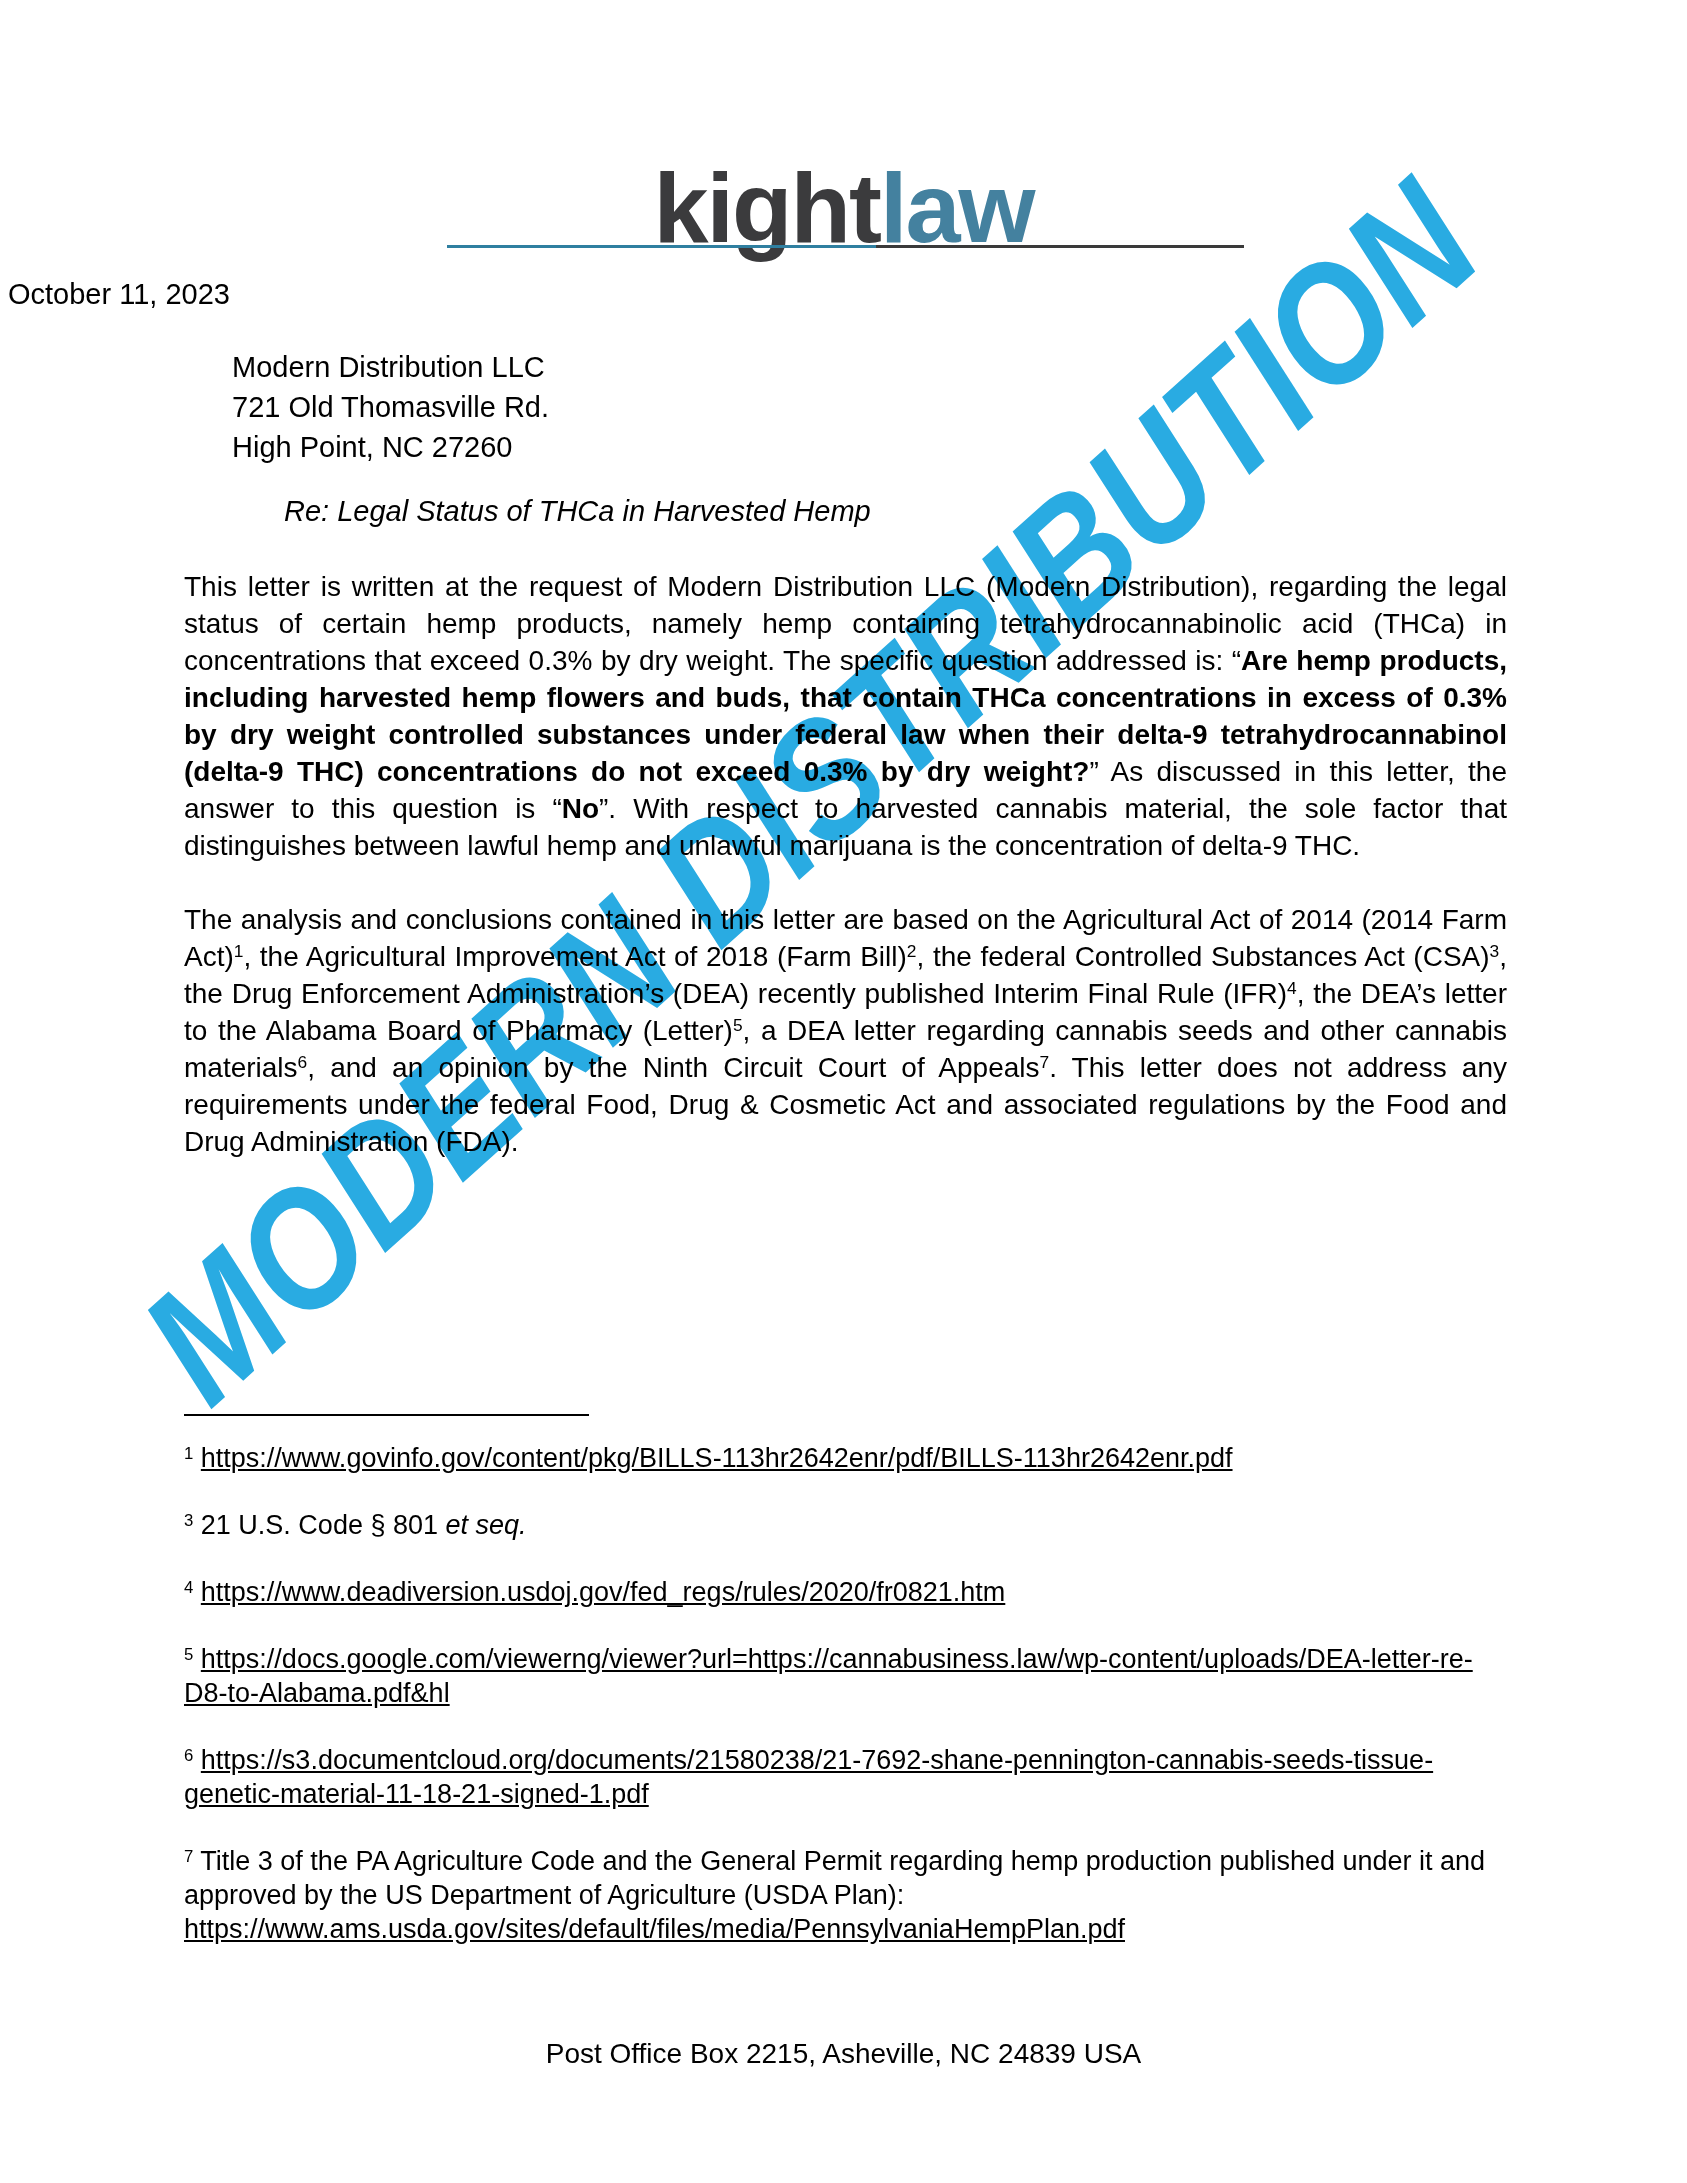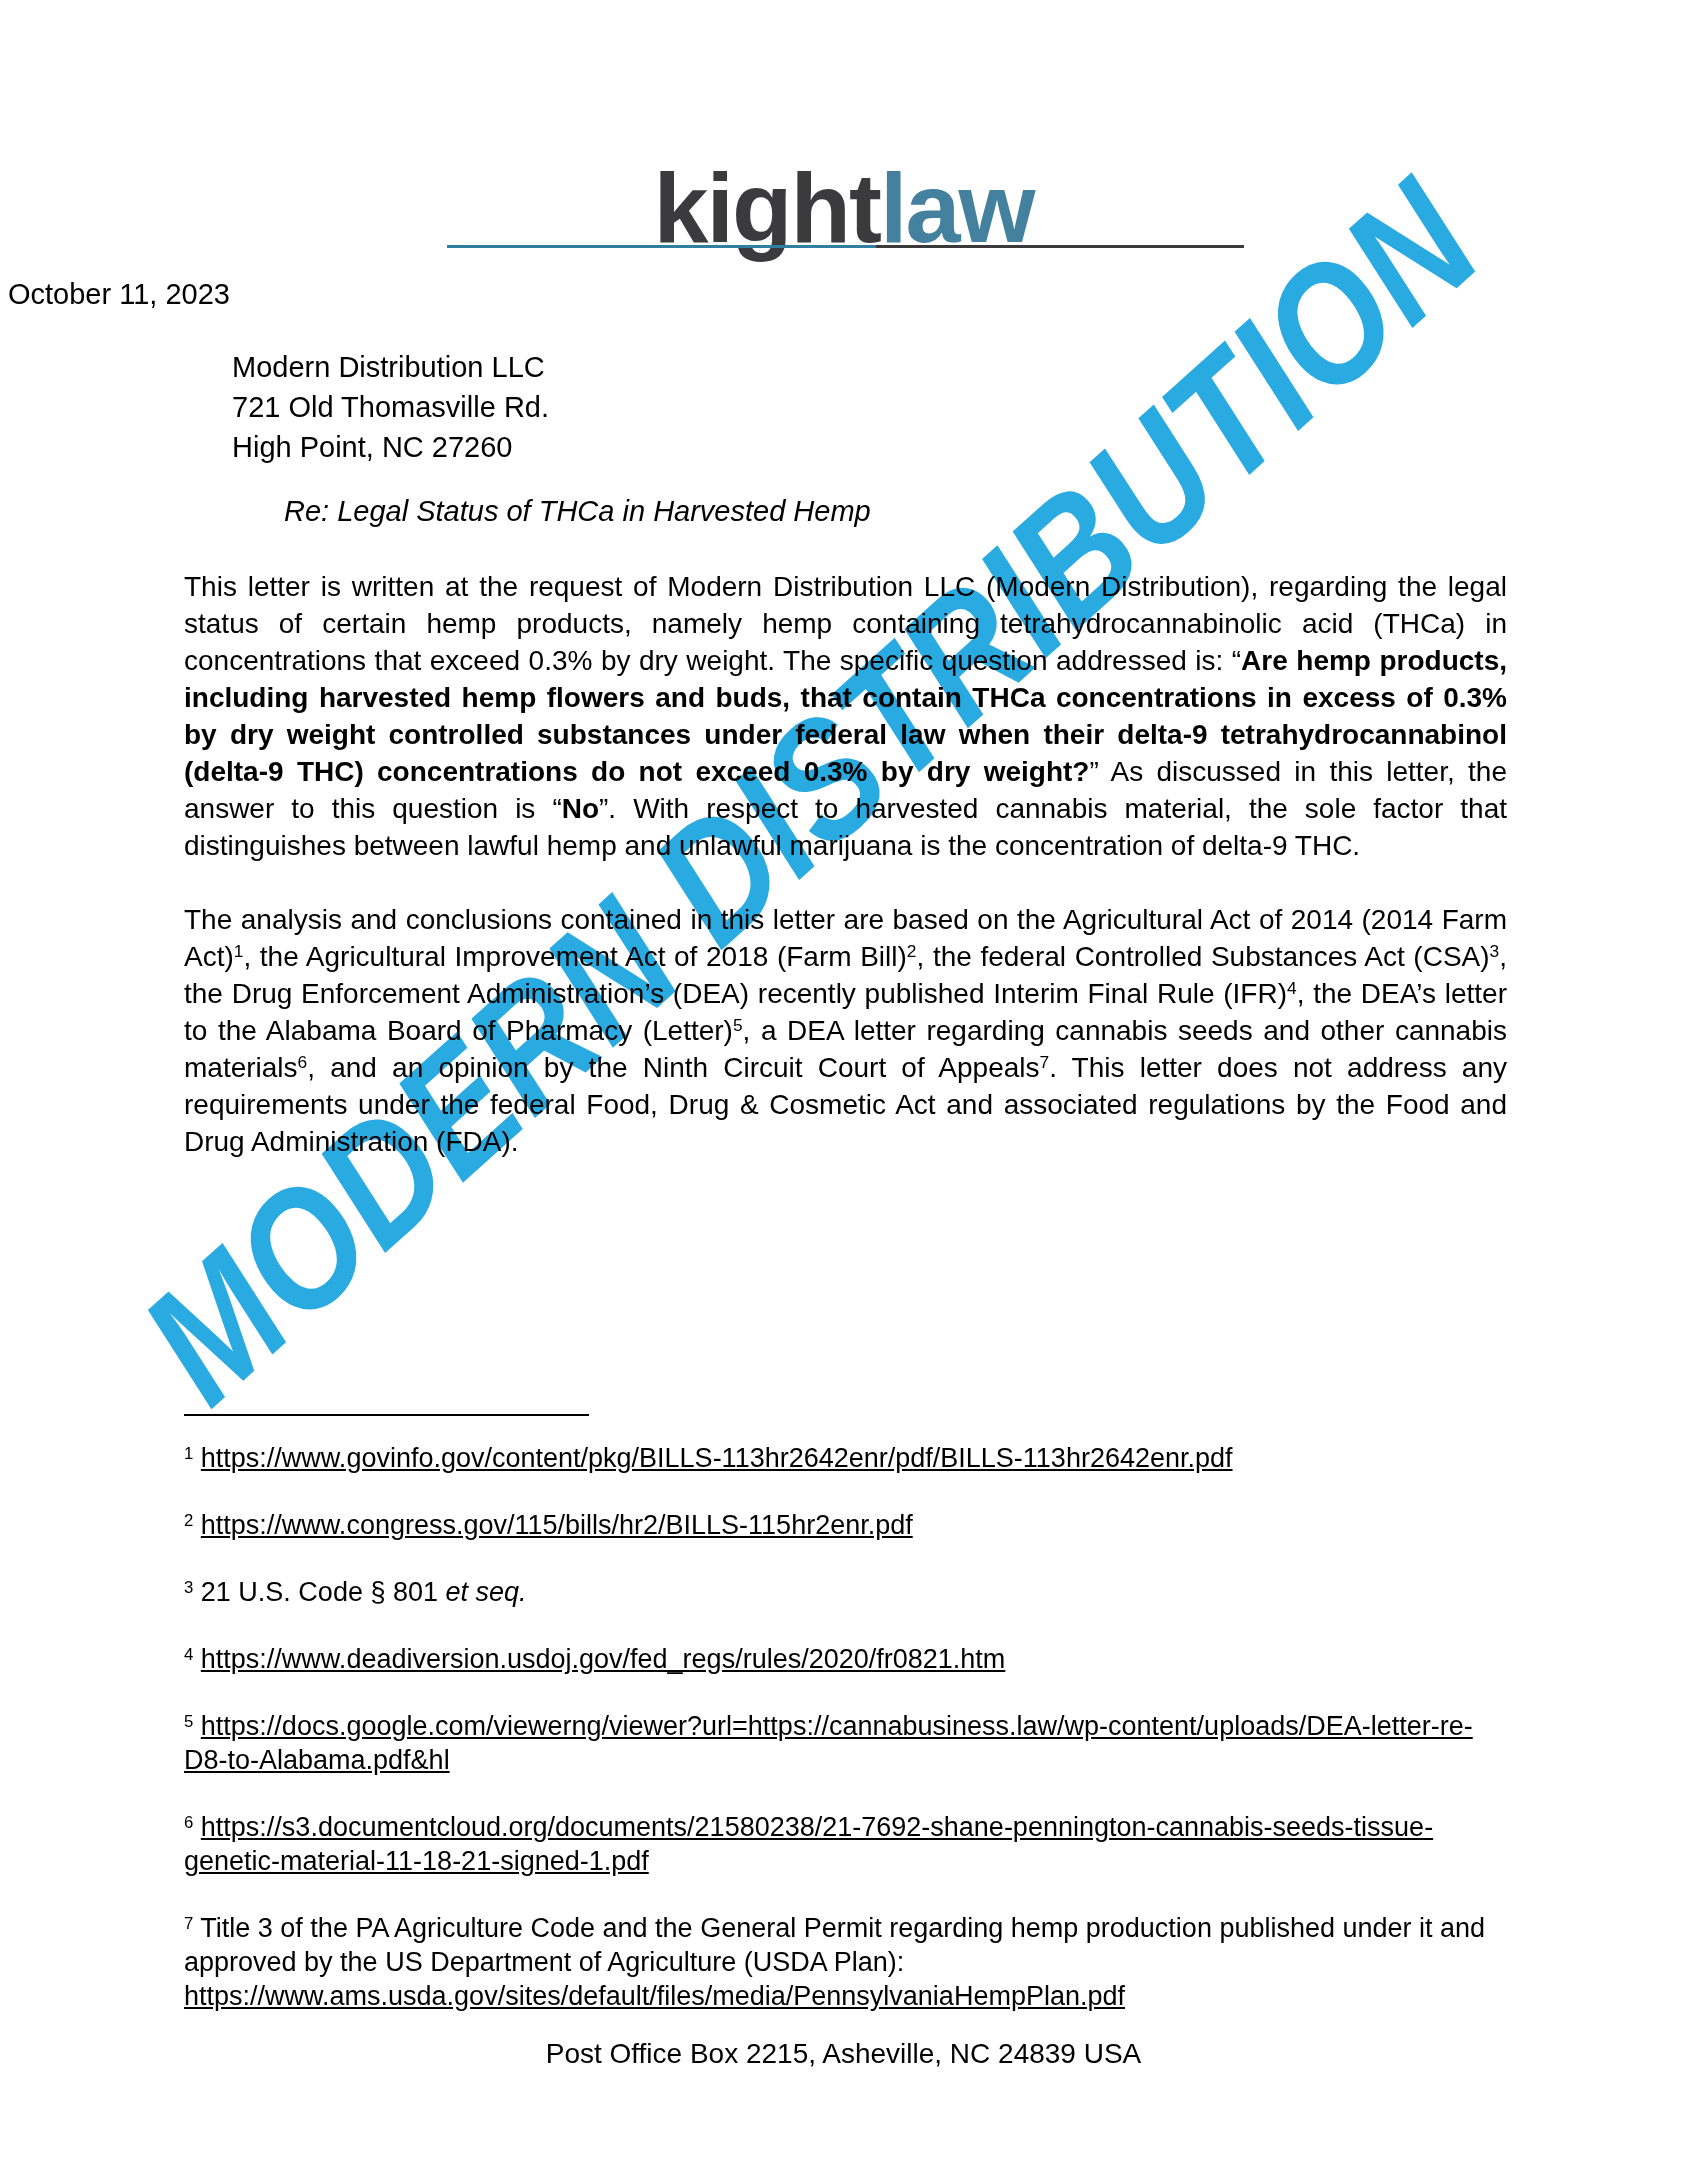--- a/index.html
+++ b/index.html
@@ -119,21 +119,20 @@
     <div class="body-copy">
       <p><span>This letter is written at the request of Modern Distribution LLC (Modern Distribution), regarding the legal status of certain hemp products, namely hemp containing tetrahydrocannabinolic acid (THCa) in concentrations that exceed 0.3% by dry weight. The specific question addressed is: “</span><span class="b">Are hemp products, including harvested hemp flowers and buds, that contain THCa concentrations in excess of 0.3% by dry weight controlled substances under federal law when their delta-9 tetrahydrocannabinol (delta-9 THC) concentrations do not exceed 0.3% by dry weight?</span><span>” As discussed in this letter, the answer to this question is “</span><span class="b">No</span><span>”. With respect to harvested cannabis material, the sole factor that distinguishes between lawful hemp and unlawful marijuana is the concentration of delta-9 THC.</span></p>
       <p><span>The analysis and conclusions contained in this letter are based on the Agricultural Act of 2014 (2014 Farm Act)</span><sup>1</sup><span>, the Agricultural Improvement Act of 2018 (Farm Bill)</span><sup>2</sup><span>, the federal Controlled Substances Act (CSA)</span><sup>3</sup><span>, the Drug Enforcement Administration’s (DEA) recently published Interim Final Rule (IFR)</span><sup>4</sup><span>, the DEA’s letter to the Alabama Board of Pharmacy (Letter)</span><sup>5</sup><span>, a DEA letter regarding cannabis seeds and other cannabis materials</span><sup>6</sup><span>, and an opinion by the Ninth Circuit Court of Appeals</span><sup>7</sup><span>. This letter does not address any requirements under the federal Food, Drug &amp; Cosmetic Act and associated regulations by the Food and Drug Administration (FDA).</span></p>
     </div>
 
     <div class="footnotes">
       <div class="fn-sep"></div>
 
       <div class="footnote"><sup>1</sup> <span><span class="link">https://www.govinfo.gov/content/pkg/BILLS-113hr2642enr/pdf/BILLS-113hr2642enr.pdf</span></span></div>
 
-      <div class="footnote"><sup>2</sup> <span><span class="link">https://www.congress.gov/115/bills/hr2/BILLS-115hr2enr.pdf</span></span></div>
 
       <div class="footnote"><sup>3</sup> <span><span>21 U.S. Code § 801 </span><span class="i">et seq.</span></span></div>
 
       <div class="footnote"><sup>4</sup> <span><span class="link">https://www.deadiversion.usdoj.gov/fed_regs/rules/2020/fr0821.htm</span></span></div>
 
       <div class="footnote"><sup>5</sup> <span><span class="link">https://docs.google.com/viewerng/viewer?url=https://cannabusiness.law/wp-content/uploads/DEA-letter-re-D8-to-Alabama.pdf&amp;hl</span></span></div>
 
       <div class="footnote"><sup>6</sup> <span><span class="link">https://s3.documentcloud.org/documents/21580238/21-7692-shane-pennington-cannabis-seeds-tissue-genetic-material-11-18-21-signed-1.pdf</span></span></div>
 
       <div class="footnote"><sup>7</sup> <span><span>Title 3 of the PA Agriculture Code and the General Permit regarding hemp production published under it and approved by the US Department of Agriculture (USDA Plan): </span><span class="link">https://www.ams.usda.gov/sites/default/files/media/PennsylvaniaHempPlan.pdf</span></span></div>

